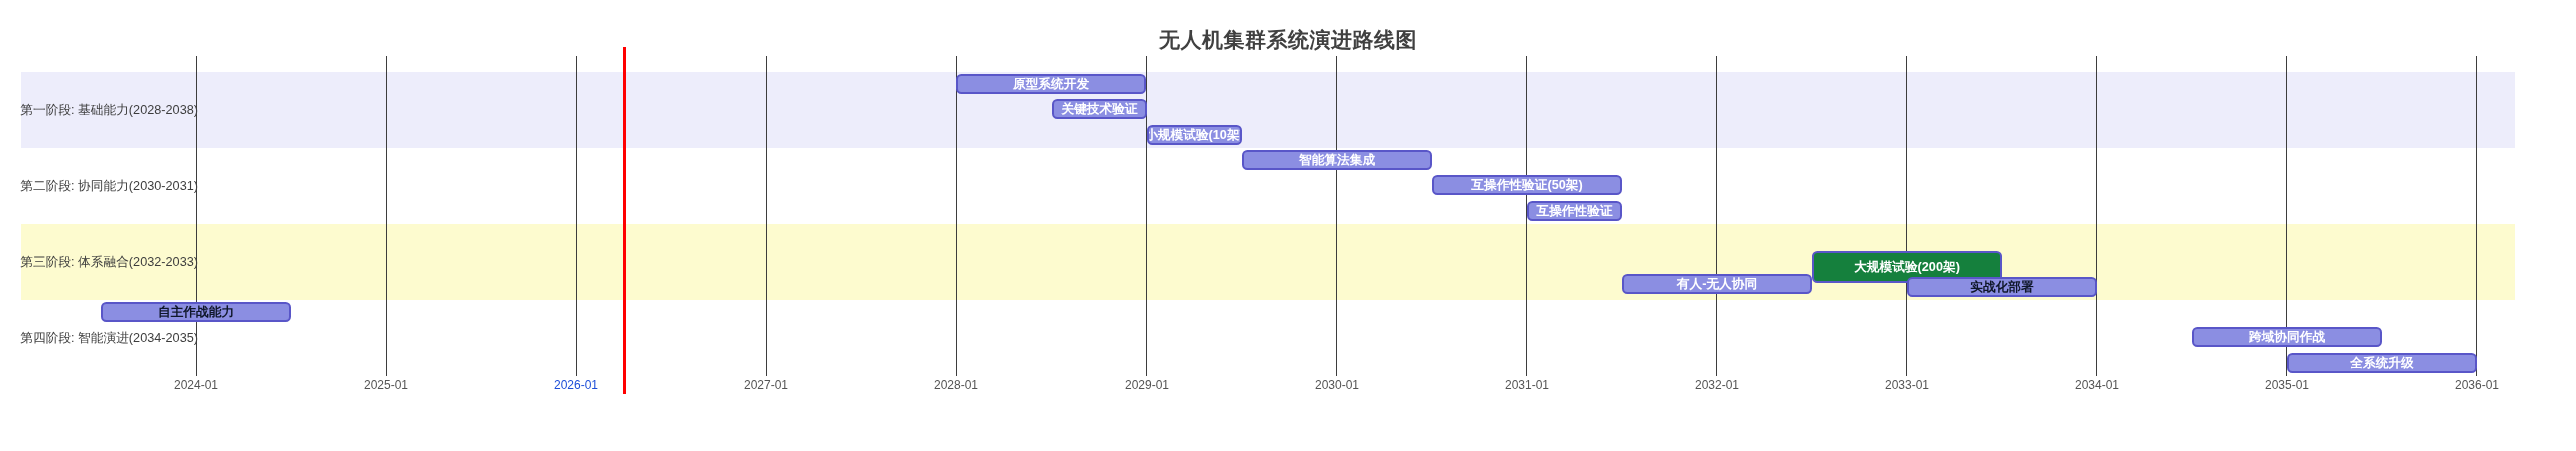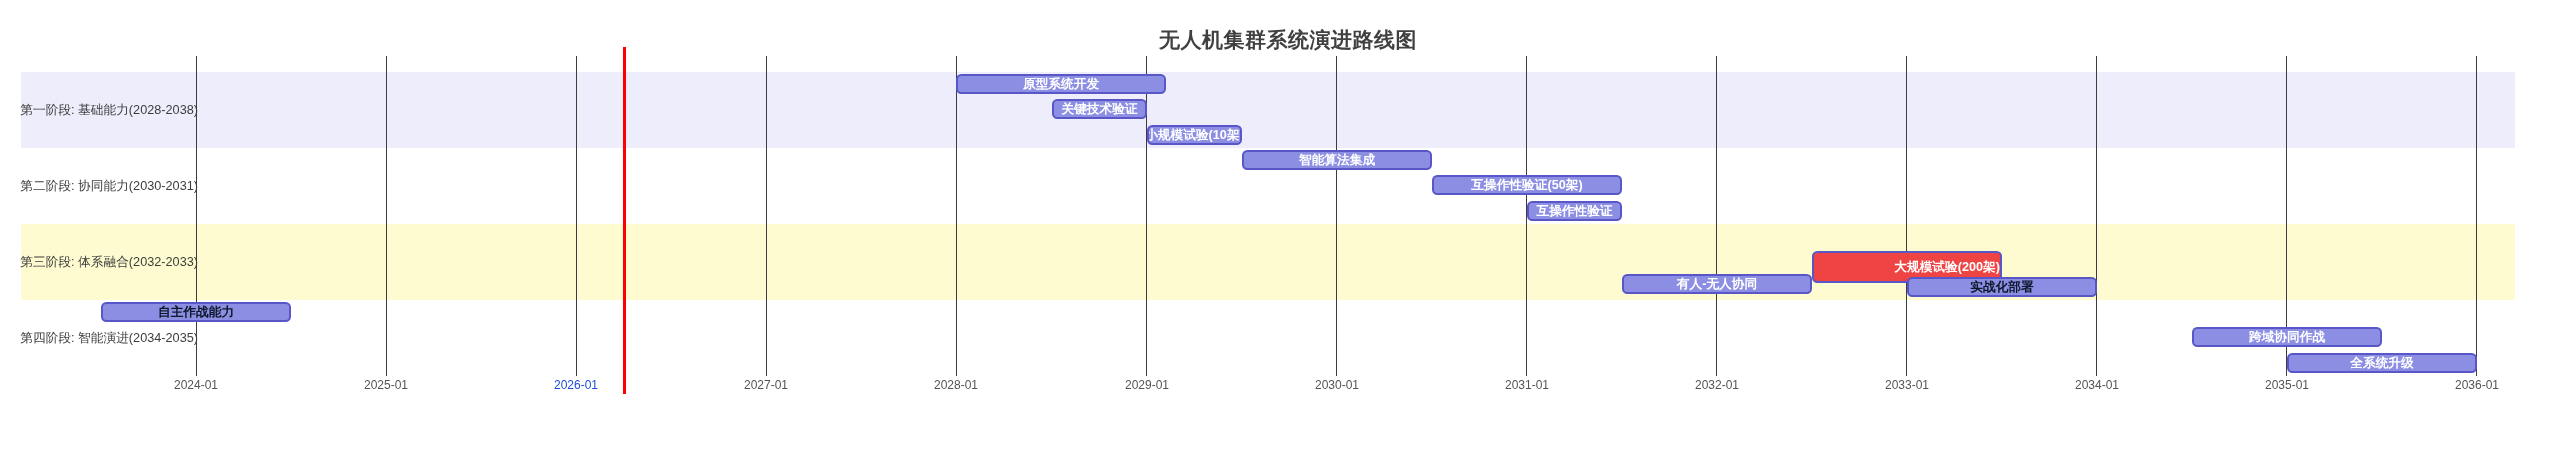--- a/index.html
+++ b/index.html
@@ -100,42 +100,42 @@
       <div class="tick-label" style="left: 2097px; top: 378px; color: rgb(84, 84, 84);">2034-01</div>
       <div class="gridline" style="left: 2286px; top: 56px; height: 320px; background: rgb(61, 61, 61);"></div>
       <div class="tick-label" style="left: 2287px; top: 378px; color: rgb(84, 84, 84);">2035-01</div>
       <div class="gridline" style="left: 2476px; top: 56px; height: 320px; background: rgb(61, 61, 61);"></div>
       <div class="tick-label" style="left: 2477px; top: 378px; color: rgb(84, 84, 84);">2036-01</div>
       <div class="today-line" style="left: 623px; top: 47px; height: 347px; background: rgb(255, 0, 0);"></div>
       <div class="phase-label" style="right: 2378px; top: 110px; color: rgb(61, 61, 61);">第一阶段: 基础能力(2028-2038)</div>
       <div class="phase-label" style="right: 2378px; top: 186px; color: rgb(61, 61, 61);">第二阶段: 协同能力(2030-2031)</div>
       <div class="phase-label" style="right: 2378px; top: 262px; color: rgb(61, 61, 61);">第三阶段: 体系融合(2032-2033)</div>
       <div class="phase-label" style="right: 2378px; top: 338px; color: rgb(61, 61, 61);">第四阶段: 智能演进(2034-2035)</div>
-      <div class="task-bar" style="left: 956px; top: 74px; width: 210px; height: 20px; background: rgb(139, 142, 226); border-color: rgb(89, 86, 200);">
+      <div class="task-bar" style="left: 956px; top: 74px; width: 190px; height: 20px; background: rgb(139, 142, 226); border-color: rgb(89, 86, 200);">
         <span style="color: rgb(255, 255, 255);">原型系统开发</span>
       </div>
       <div class="task-bar" style="left: 1052px; top: 99px; width: 95px; height: 20px; background: rgb(139, 142, 226); border-color: rgb(89, 86, 200);">
         <span style="color: rgb(255, 255, 255);">关键技术验证</span>
       </div>
       <div class="task-bar" style="left: 1147px; top: 125px; width: 95px; height: 20px; background: rgb(139, 142, 226); border-color: rgb(89, 86, 200);">
         <span style="color: rgb(255, 255, 255);">小规模试验(10架)</span>
       </div>
       <div class="task-bar" style="left: 1242px; top: 150px; width: 190px; height: 20px; background: rgb(139, 142, 226); border-color: rgb(89, 86, 200);">
         <span style="color: rgb(255, 255, 255);">智能算法集成</span>
       </div>
       <div class="task-bar" style="left: 1432px; top: 175px; width: 190px; height: 20px; background: rgb(139, 142, 226); border-color: rgb(89, 86, 200);">
         <span style="color: rgb(255, 255, 255);">互操作性验证(50架)</span>
       </div>
       <div class="task-bar" style="left: 1527px; top: 201px; width: 95px; height: 20px; background: rgb(139, 142, 226); border-color: rgb(89, 86, 200);">
         <span style="color: rgb(255, 255, 255);">互操作性验证</span>
       </div>
       <div class="task-bar" style="left: 1622px; top: 226px; width: 190px; height: 20px; background: rgb(139, 142, 226); border-color: rgb(89, 86, 200); margin-top: 48px;">
         <span style="color: rgb(255, 255, 255);">有人-无人协同</span>
       </div>
-      <div class="task-bar" style="left: 1812px; top: 251px; width: 190px; height: 32px; background: #ef4444; border-color: rgb(89, 86, 200); justify-content: flex-end;">
+      <div class="task-bar" style="left: 1812px; top: 251px; width: 190px; height: 32px; background: #15803d; border-color: rgb(89, 86, 200);">
         <span style="color: rgb(255, 255, 255);">大规模试验(200架)</span>
       </div>
       <div class="task-bar" style="left: 1907px; top: 277px; width: 190px; height: 20px; background: rgb(139, 142, 226); border-color: rgb(89, 86, 200);">
         <span style="color: #0f172a;">实战化部署</span>
       </div>
       <div class="task-bar" style="left: 101px; top: 302px; width: 190px; height: 20px; background: rgb(139, 142, 226); border-color: rgb(89, 86, 200);">
         <span style="color: #0f172a;">自主作战能力</span>
       </div>
       <div class="task-bar" style="left: 2192px; top: 327px; width: 190px; height: 20px; background: rgb(139, 142, 226); border-color: rgb(89, 86, 200);">
         <span style="color: rgb(255, 255, 255);">跨域协同作战</span>

